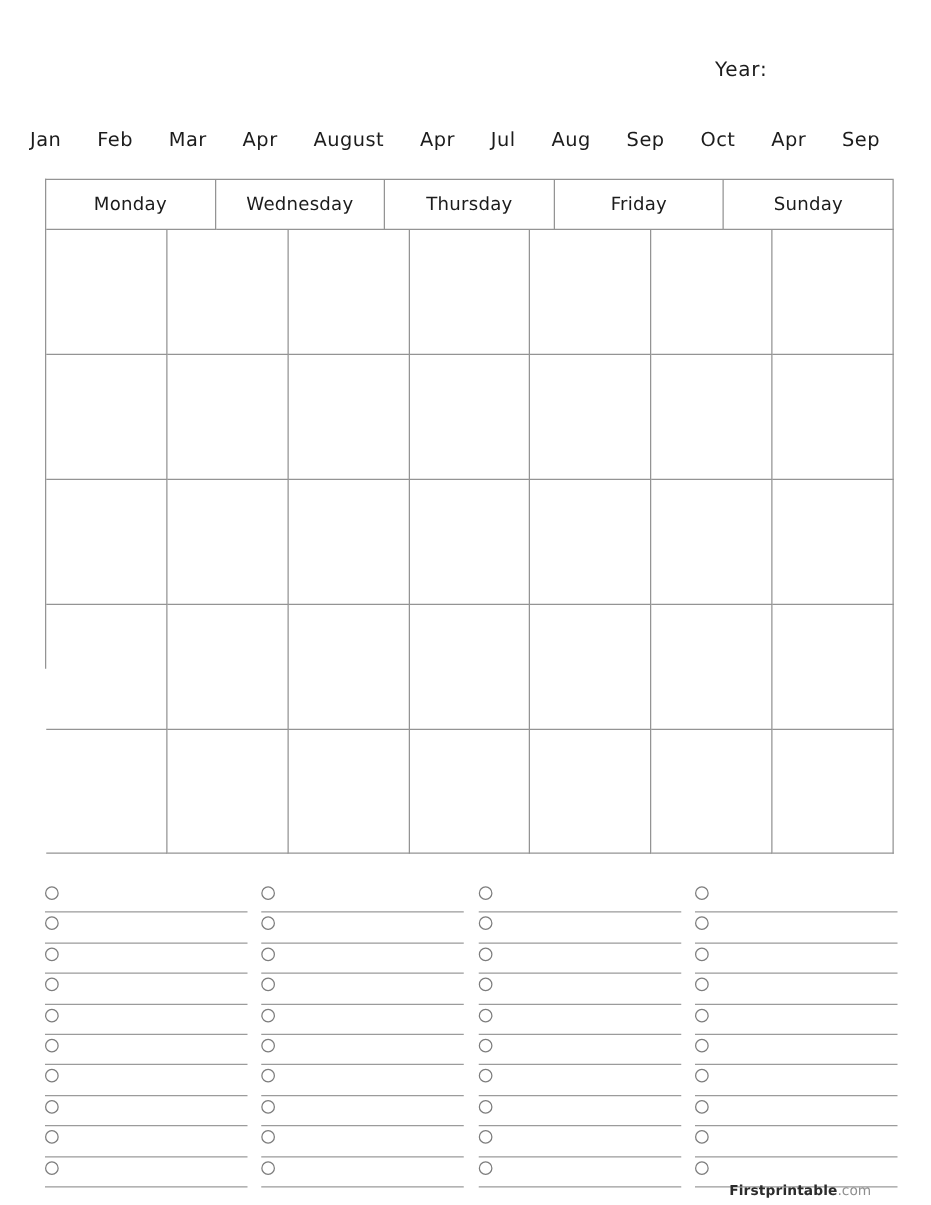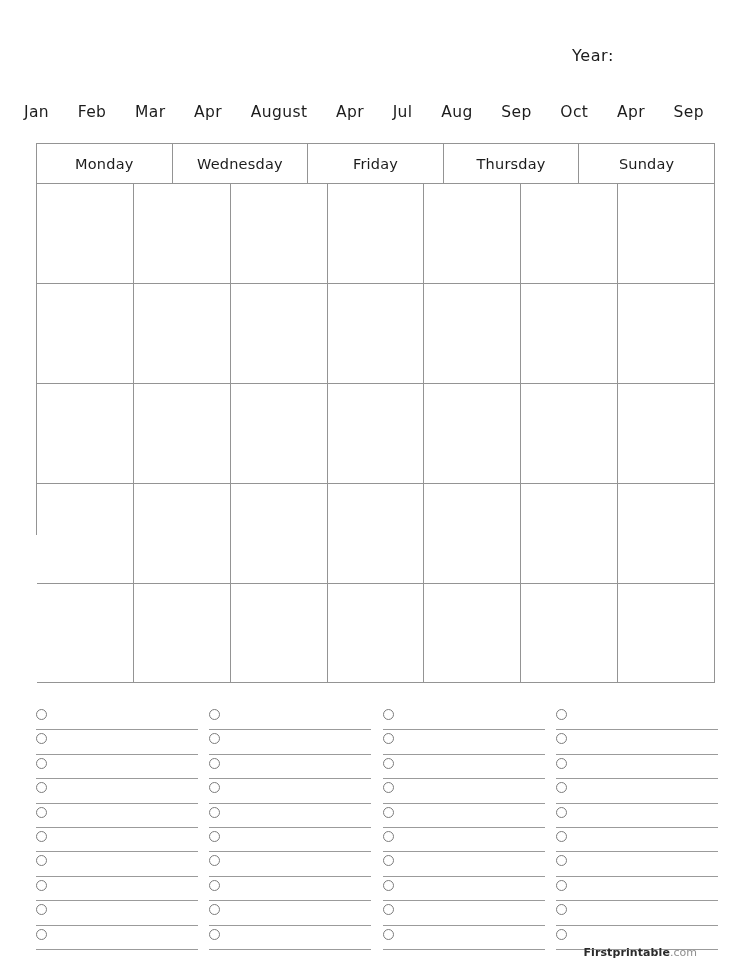--- a/index.html
+++ b/index.html
@@ -188,22 +188,22 @@
       <div class="month">Sep</div>
       <div class="month">Oct</div>
       <div class="month">Apr</div>
       <div class="month">Sep</div>
     </div>
 
   <div class="calendar">
       <div class="cal-row cal-head-row">
         <div class="cal-cell cal-head-cell">Monday</div>
         <div class="cal-cell cal-head-cell">Wednesday</div>
+        <div class="cal-cell cal-head-cell">Thursday</div>
         <div class="cal-cell cal-head-cell">Friday</div>
-        <div class="cal-cell cal-head-cell">Thursday</div>
         <div class="cal-cell cal-head-cell">Sunday</div>
       </div>
       <div class="cal-row cal-body-row">
         <div class="cal-cell"></div>
         <div class="cal-cell"></div>
         <div class="cal-cell"></div>
         <div class="cal-cell"></div>
         <div class="cal-cell"></div>
         <div class="cal-cell"></div>
         <div class="cal-cell"></div>

